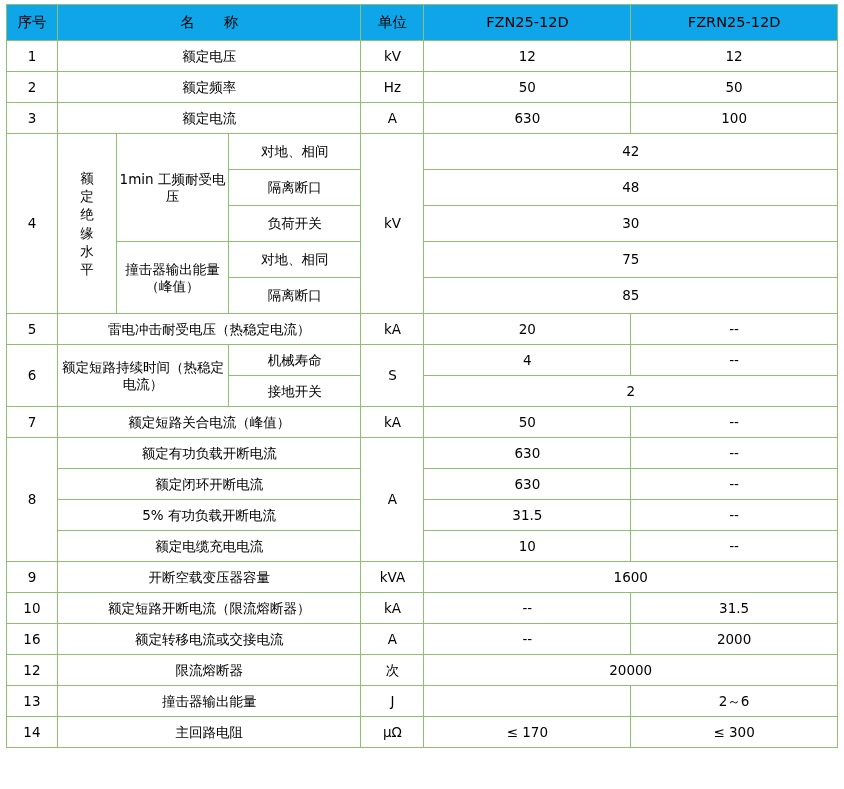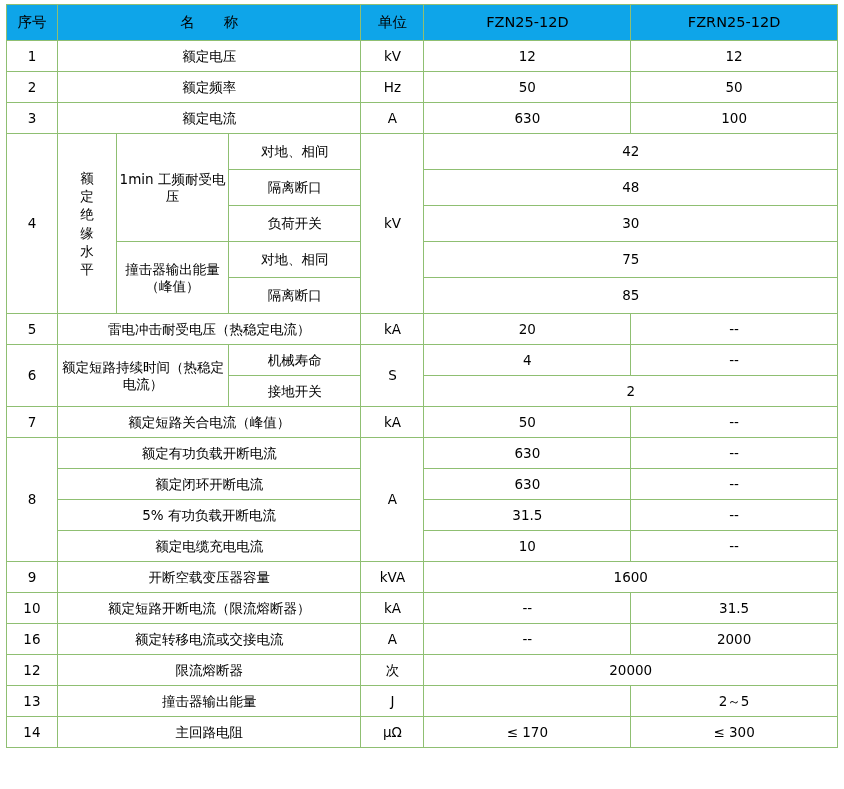--- a/index.html
+++ b/index.html
@@ -214,21 +214,21 @@
         <td colspan="3">限流熔断器</td>
         <td>次</td>
         <td colspan="2">20000</td>
       </tr>
 
       <tr class="row-h">
         <td>13</td>
         <td colspan="3">撞击器输出能量</td>
         <td>J</td>
         <td></td>
-        <td>2～5</td>
+        <td>2～6</td>
       </tr>
 
       <tr class="row-h">
         <td>14</td>
         <td colspan="3">主回路电阻</td>
         <td>μΩ</td>
         <td>≤ 170</td>
         <td>≤ 300</td>
       </tr>
 

